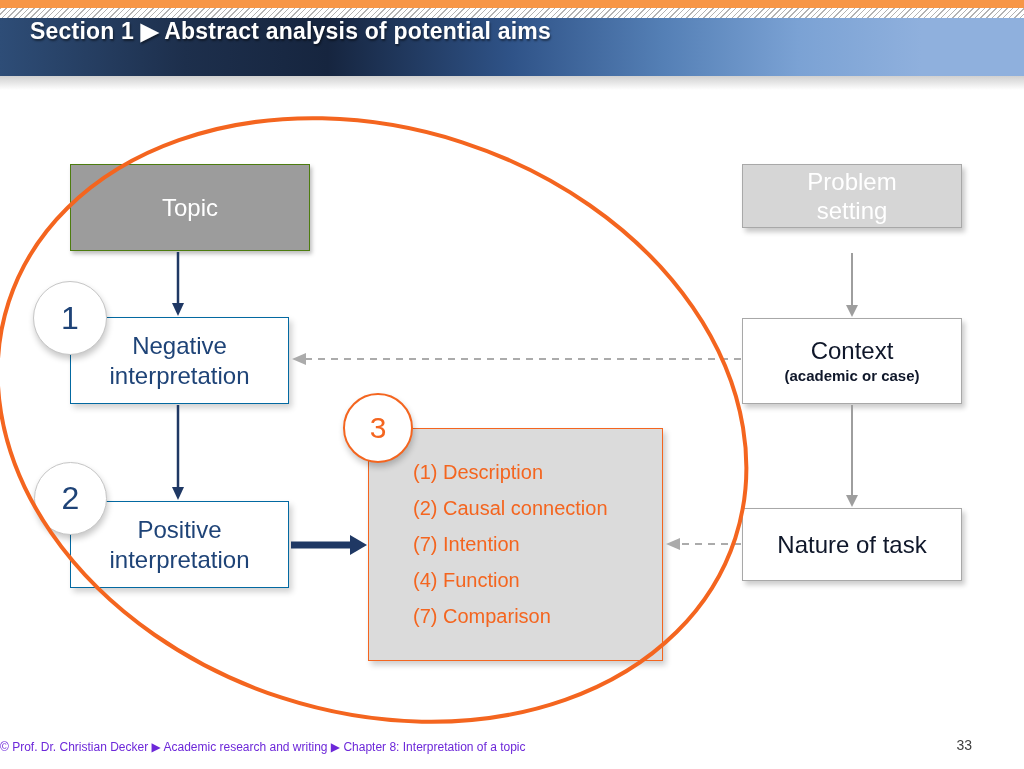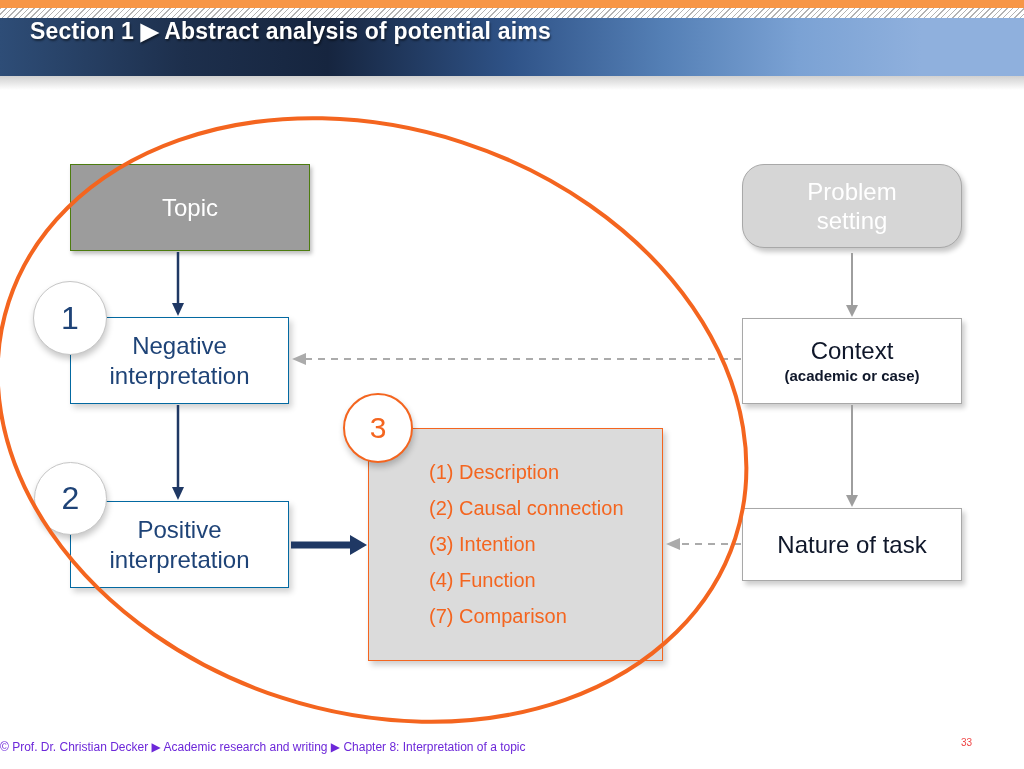--- a/index.html
+++ b/index.html
@@ -40,37 +40,37 @@
   .box-white-navy{
     background:#ffffff;border:1px solid #0369a1;color:#1e4377;font-size:24px;
     box-shadow:3px 4px 6px rgba(0,0,0,.18);z-index:2;
   }
   .box-negative{left:70px;top:317px;width:219px;height:87px;}
   .box-positive{left:70px;top:501px;width:219px;height:87px;}
   .box-gray-light{
     background:#d6d6d6;border:1px solid #a8a8a8;color:#ffffff;font-size:24px;
     box-shadow:3px 4px 5px rgba(0,0,0,.22);z-index:2;
   }
-  .box-problem{left:742px;top:164px;width:220px;height:84px;border-radius:22px;}
+  .box-problem{left:742px;top:164px;width:220px;height:64px;}
   .box-white-gray{
     background:#ffffff;border:1px solid #a8a8a8;color:#0f172a;font-size:24px;
     box-shadow:3px 4px 5px rgba(0,0,0,.2);z-index:2;flex-direction:column;
   }
   .box-context{left:742px;top:318px;width:220px;height:86px;}
   .box-context .sub{font-size:15px;margin-top:2px;font-weight:bold;}
   .box-nature{left:742px;top:508px;width:220px;height:73px;}
 
   .box-aims{
     position:absolute;left:368px;top:428px;width:295px;height:233px;
     background:#dbdbdb;border:1px solid #f4651f;box-sizing:border-box;
     box-shadow:3px 4px 6px rgba(0,0,0,.2);z-index:2;
     display:flex;flex-direction:column;justify-content:center;gap:15px;
     padding-left:44px;
   }
-  .box-aims .aim{color:#f4651f;font-size:20px;line-height:1.05;margin-left:16px;}
+  .box-aims .aim{color:#f4651f;font-size:20px;line-height:1.05;}
 
   
   .badge{
     position:absolute;border-radius:50%;background:#ffffff;box-sizing:border-box;
     display:flex;align-items:center;justify-content:center;z-index:4;
     box-shadow:1px 4px 6px rgba(0,0,0,.22);
   }
   .badge-navy{border:1.5px solid #c6c6c6;color:#1e4377;font-size:32px;}
   .badge-1{left:33px;top:281px;width:74px;height:74px;}
   .badge-2{left:34px;top:462px;width:73px;height:73px;}
@@ -79,21 +79,21 @@
 
   
   .overlay{position:absolute;left:0;top:0;width:1024px;height:769px;z-index:10;pointer-events:none;}
 
   
   .footer-credit{
     position:absolute;left:0;right:0;top:740px;text-align:left;
     color:#6d28d9;font-size:12px;z-index:3;
   }
   .page-number{
-    position:absolute;right:52px;top:737px;color:#ef4444;font-size:10px;z-index:3;
+    position:absolute;right:52px;top:737px;color:#404040;font-size:14px;z-index:3;
   }
 </style>
 </head>
 <body>
 
 <div class="slide">
 
   <div class="bar-orange"></div>
   <div class="bar-stripes"></div>
 
@@ -108,21 +108,21 @@
   <div class="box box-white-navy box-positive">Positive
 interpretation</div>
 
   <div class="badge badge-navy badge-1">1</div>
   <div class="badge badge-navy badge-2">2</div>
   <div class="badge badge-orange badge-3">3</div>
 
   <div class="box-aims">
     <div class="aim">(1) Description</div>
     <div class="aim">(2) Causal connection</div>
-    <div class="aim">(3) Intention</div>
+    <div class="aim">(7) Intention</div>
     <div class="aim">(4) Function</div>
     <div class="aim">(7) Comparison</div>
   </div>
 
   <div class="box box-gray-light box-problem">Problem
 setting</div>
   <div class="box box-white-gray box-context">
     <div>Context</div>
     <div class="sub">(academic or case)</div>
   </div>

